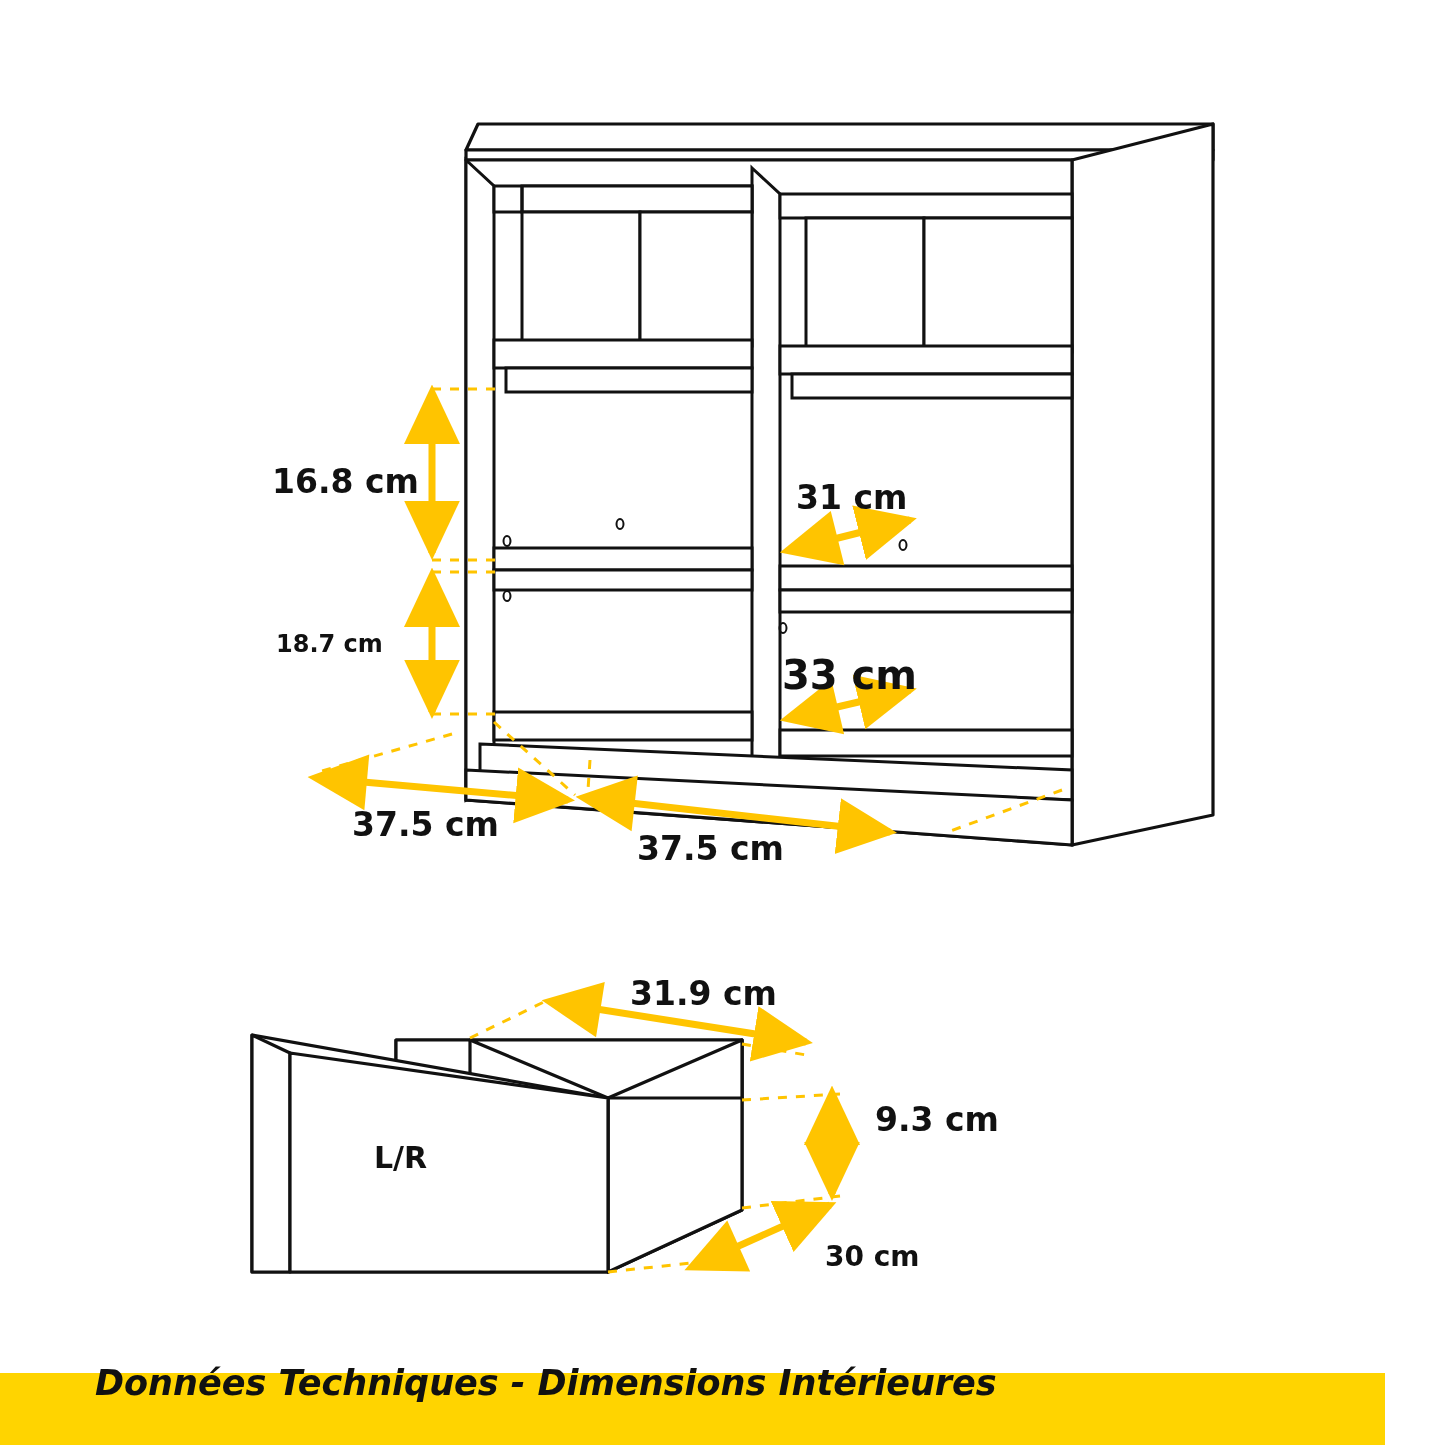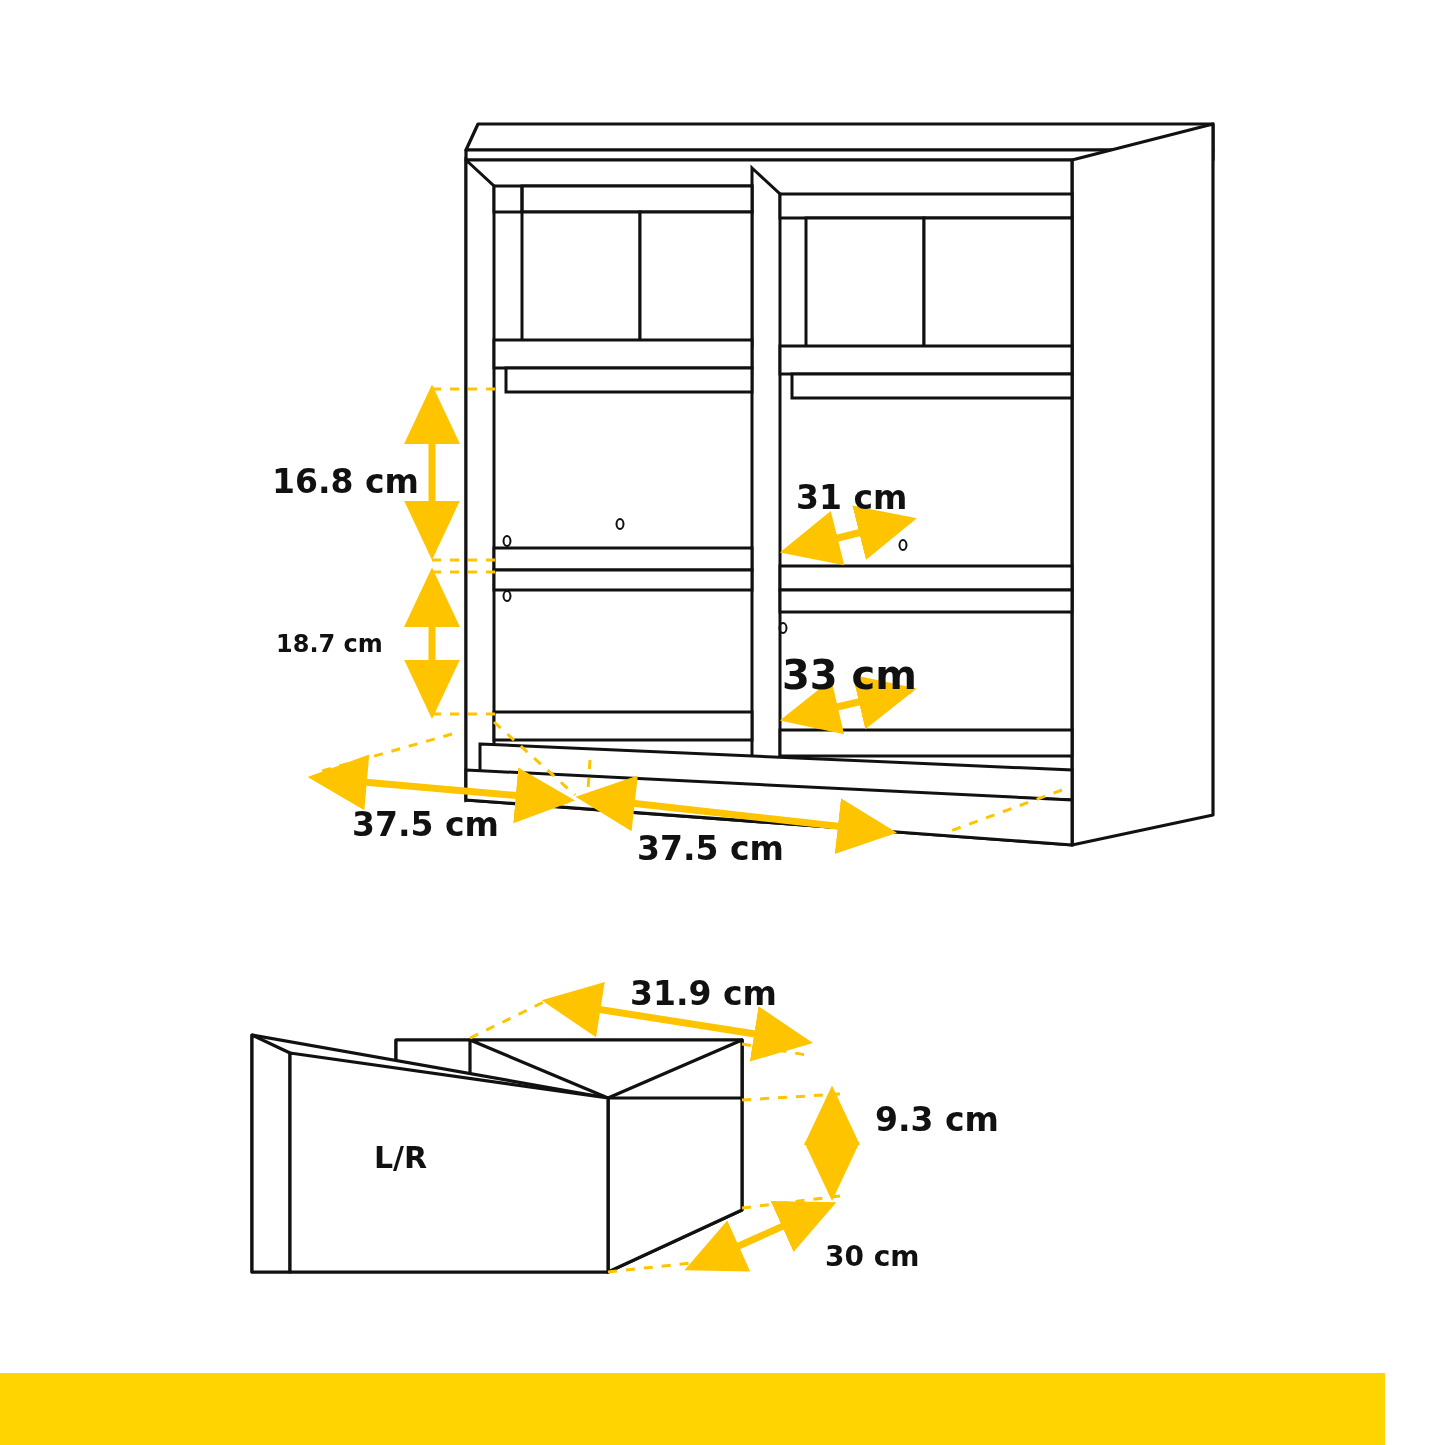--- a/index.html
+++ b/index.html
@@ -204,14 +204,15 @@
   <div class="dim-label" style="left:352px; top:805px; font-size:33px;">37.5 cm</div>
   <div class="dim-label" style="left:637px; top:829px; font-size:33px;">37.5 cm</div>
 
   <div class="dim-label" style="left:630px; top:974px; font-size:33px;">31.9 cm</div>
   <div class="dim-label" style="left:875px; top:1100px; font-size:33px;">9.3 cm</div>
   <div class="dim-label" style="left:825px; top:1240px; font-size:28px;">30 cm</div>
 
   <div class="drawer-tag">L/R</div>
 
   <div class="footer-bar"></div>
+  <div class="footer-caption">Données Techniques - Dimensions Intérieures</div>
 
 </div>
 
 </body></html>

